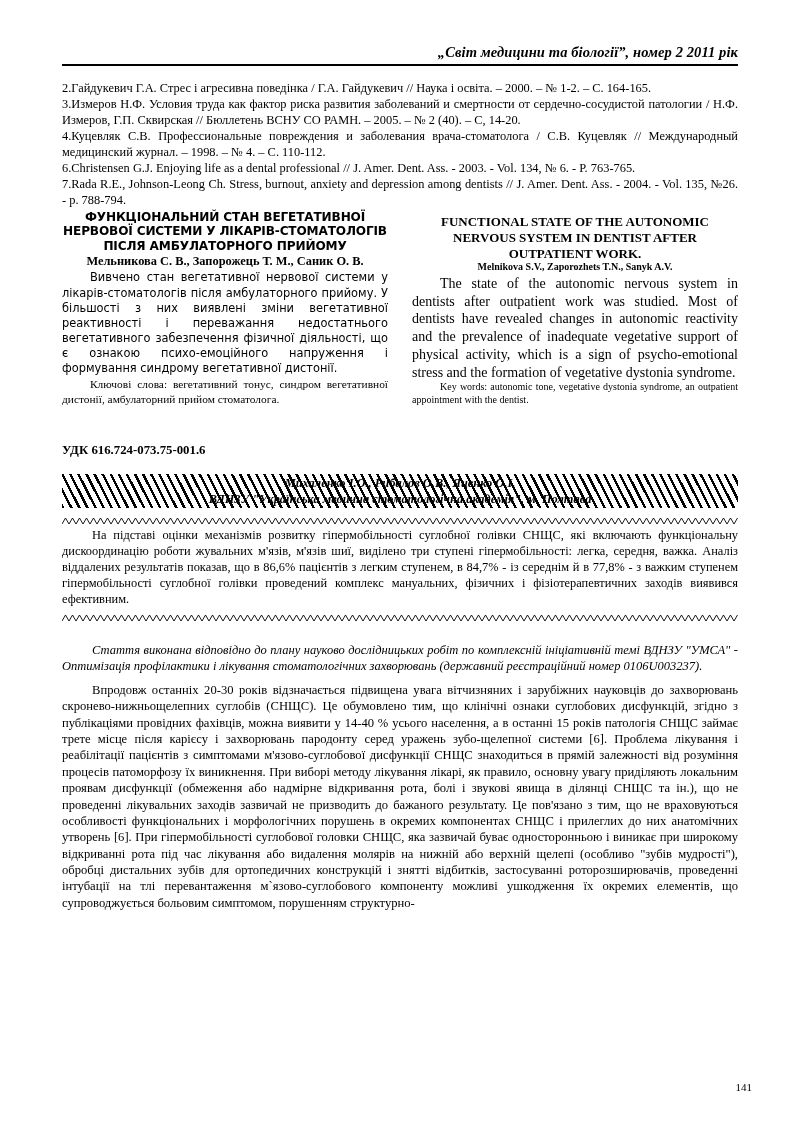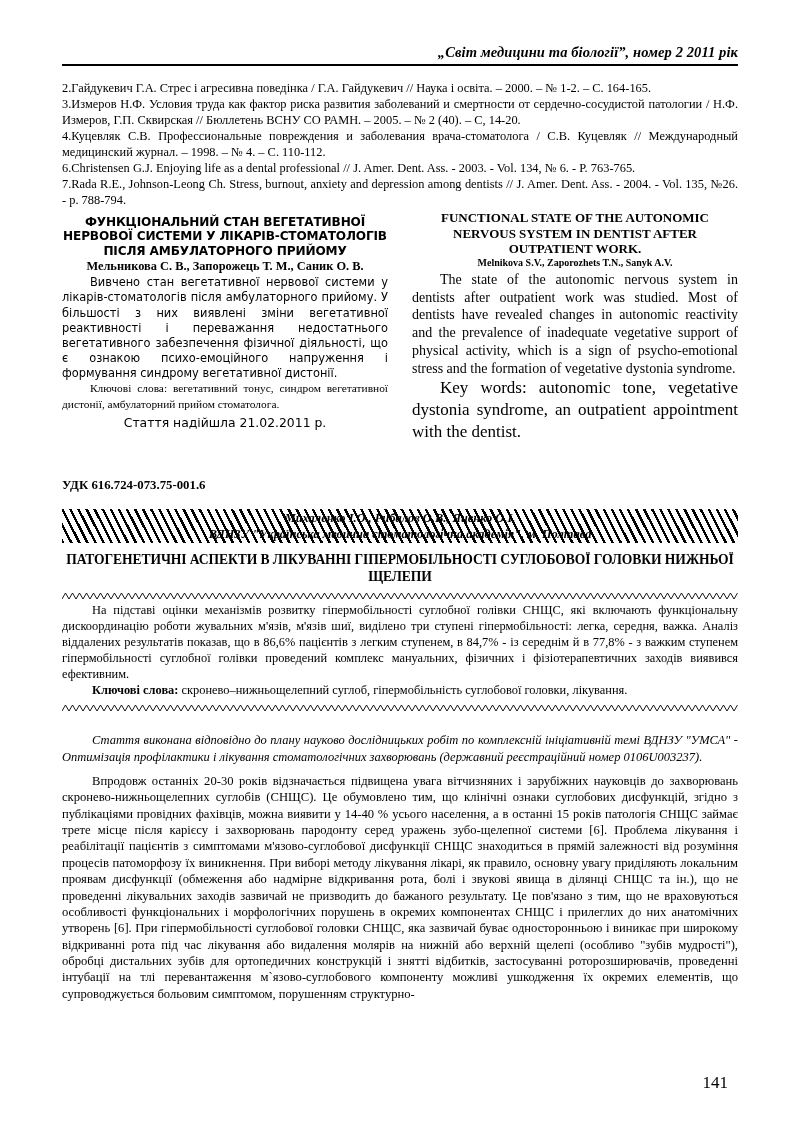--- a/index.html
+++ b/index.html
@@ -144,21 +144,21 @@
     margin: 0;
     text-indent: 28px;
   }
   .abs-col.ua .abs-body {
     font-family: "DejaVu Sans", "Liberation Sans", sans-serif;
     font-size: 11.4px;
     line-height: 1.33;
   }
   .abs-keywords {
     text-align: justify;
-    font-size: 17px;
+    font-size: 10px;
     line-height: 1.27;
     margin: 0;
     text-indent: 28px;
   }
   .abs-col.ua .abs-keywords {
     font-family: Liberation Serif, serif;
     font-size: 11.4px;
     line-height: 1.33;
   }
   .submitted {
@@ -217,23 +217,23 @@
     font-size: 12.6px;
     line-height: 1.30;
     text-align: justify;
     margin-top: 8px;
   }
   .body-text p { margin: 0; text-indent: 30px; }
 
   
   .pageno {
     position: absolute;
-    right: 72px;
+    right: 48px;
     bottom: 38px;
-    font-size: 17px;
+    font-size: 11px;
   }
 </style>
 </head>
 <body>
 
 <div class="page">
   <div class="content">
 
     <div class="runhead">„Світ медицини та біології”, номер 2 2011 рік</div>
     <div class="runhead-rule"></div>
@@ -246,46 +246,43 @@
       <p>7.Rada R.E., Johnson-Leong Ch. Stress, burnout, anxiety and depression among dentists // J. Amer. Dent. Ass. - 2004. - Vol. 135, №26. - p. 788-794.</p>
     </div>
 
 
     <div class="abstract-cols">
       <div class="abs-col ua">
         <p class="abs-title">ФУНКЦІОНАЛЬНИЙ СТАН ВЕГЕТАТИВНОЇ НЕРВОВОЇ СИСТЕМИ У ЛІКАРІВ-СТОМАТОЛОГІВ ПІСЛЯ АМБУЛАТОРНОГО ПРИЙОМУ</p>
         <p class="abs-authors">Мельникова С. В., Запорожець Т. М., Саник О. В.</p>
         <p class="abs-body">Вивчено стан вегетативної нервової системи у лікарів-стоматологів після амбулаторного прийому. У більшості з них виявлені зміни вегетативної реактивності і переважання недостатнього вегетативного забезпечення фізичної діяльності, що є ознакою психо-емоційного напруження і формування синдрому вегетативної дистонії.</p>
         <p class="abs-keywords">Ключові слова: вегетативний тонус, синдром вегетативної дистонії, амбулаторний прийом стоматолога.</p>
-        <p class="submitted">Стаття надійшла 21.02.2011 р.</p>
       </div>
       <div class="abs-col en">
         <p class="abs-title">FUNCTIONAL STATE OF THE AUTONOMIC NERVOUS SYSTEM IN DENTIST AFTER OUTPATIENT WORK.</p>
         <p class="abs-authors">Melnikova S.V., Zaporozhets T.N., Sanyk A.V.</p>
         <p class="abs-body">The state of the autonomic nervous system in dentists after outpatient work was studied. Most of dentists have revealed changes in autonomic reactivity and the prevalence of inadequate vegetative support of physical activity, which is a sign of psycho-emotional stress and the formation of vegetative dystonia syndrome.</p>
         <p class="abs-keywords">Key words: autonomic tone, vegetative dystonia syndrome, an outpatient appointment with the dentist.</p>
       </div>
     </div>
 
     <div class="udk">УДК 616.724-073.75-001.6</div>
 
     <div class="hatch-band band-authors">
       <div class="band-text">Михаленко І.О., Рибалов О.В., Яценко О.І.</div>
       <div class="band-text">ВДНЗУ "Українська медична стоматологічна академія", м. Полтава</div>
     </div>
 
-    <div class="art-title">ПАТОГЕНЕТИЧНІ АСПЕКТИ В ЛІКУВАННІ ГІПЕРМОБІЛЬНОСТІ СУГЛОБОВОЇ ГОЛОВКИ НИЖНЬОЇ ЩЕЛЕПИ</div>
 
     <svg class="zigzag" viewBox="0 0 676 9" preserveAspectRatio="none">
       <path d="M0 8 L3.5 2 L7 8 L10.5 2 L14 8 L17.5 2 L21 8 L24.5 2 L28 8 L31.5 2 L35 8 L38.5 2 L42 8 L45.5 2 L49 8 L52.5 2 L56 8 L59.5 2 L63 8 L66.5 2 L70 8 L73.5 2 L77 8 L80.5 2 L84 8 L87.5 2 L91 8 L94.5 2 L98 8 L101.5 2 L105 8 L108.5 2 L112 8 L115.5 2 L119 8 L122.5 2 L126 8 L129.5 2 L133 8 L136.5 2 L140 8 L143.5 2 L147 8 L150.5 2 L154 8 L157.5 2 L161 8 L164.5 2 L168 8 L171.5 2 L175 8 L178.5 2 L182 8 L185.5 2 L189 8 L192.5 2 L196 8 L199.5 2 L203 8 L206.5 2 L210 8 L213.5 2 L217 8 L220.5 2 L224 8 L227.5 2 L231 8 L234.5 2 L238 8 L241.5 2 L245 8 L248.5 2 L252 8 L255.5 2 L259 8 L262.5 2 L266 8 L269.5 2 L273 8 L276.5 2 L280 8 L283.5 2 L287 8 L290.5 2 L294 8 L297.5 2 L301 8 L304.5 2 L308 8 L311.5 2 L315 8 L318.5 2 L322 8 L325.5 2 L329 8 L332.5 2 L336 8 L339.5 2 L343 8 L346.5 2 L350 8 L353.5 2 L357 8 L360.5 2 L364 8 L367.5 2 L371 8 L374.5 2 L378 8 L381.5 2 L385 8 L388.5 2 L392 8 L395.5 2 L399 8 L402.5 2 L406 8 L409.5 2 L413 8 L416.5 2 L420 8 L423.5 2 L427 8 L430.5 2 L434 8 L437.5 2 L441 8 L444.5 2 L448 8 L451.5 2 L455 8 L458.5 2 L462 8 L465.5 2 L469 8 L472.5 2 L476 8 L479.5 2 L483 8 L486.5 2 L490 8 L493.5 2 L497 8 L500.5 2 L504 8 L507.5 2 L511 8 L514.5 2 L518 8 L521.5 2 L525 8 L528.5 2 L532 8 L535.5 2 L539 8 L542.5 2 L546 8 L549.5 2 L553 8 L556.5 2 L560 8 L563.5 2 L567 8 L570.5 2 L574 8 L577.5 2 L581 8 L584.5 2 L588 8 L591.5 2 L595 8 L598.5 2 L602 8 L605.5 2 L609 8 L612.5 2 L616 8 L619.5 2 L623 8 L626.5 2 L630 8 L633.5 2 L637 8 L640.5 2 L644 8 L647.5 2 L651 8 L654.5 2 L658 8 L661.5 2 L665 8 L668.5 2 L672 8 L675.5 2" fill="none" stroke="#000" stroke-width="0.9"></path>
     </svg>
 
     <div class="abs-block">
       <p>На підставі оцінки механізмів розвитку гіпермобільності суглобної голівки СНЩС, які включають функціональну дискоординацію роботи жувальних м'язів, м'язів шиї, виділено три ступені гіпермобільності: легка, середня, важка. Аналіз віддалених результатів показав, що в 86,6% пацієнтів з легким ступенем, в 84,7% - із середнім й в 77,8% - з важким ступенем гіпермобільності суглобної голівки  проведений комплекс мануальних, фізичних і фізіотерапевтичних заходів виявився ефективним.</p>
-      <p class="kw-line"><span class="kw-label">Ключові слова:</span><span> скронево–нижньощелепний суглоб, гіпермобільність суглобової головки, лікування.</span></p>
     </div>
 
     <svg class="zigzag" viewBox="0 0 676 9" preserveAspectRatio="none">
       <path d="M0 8 L3.5 2 L7 8 L10.5 2 L14 8 L17.5 2 L21 8 L24.5 2 L28 8 L31.5 2 L35 8 L38.5 2 L42 8 L45.5 2 L49 8 L52.5 2 L56 8 L59.5 2 L63 8 L66.5 2 L70 8 L73.5 2 L77 8 L80.5 2 L84 8 L87.5 2 L91 8 L94.5 2 L98 8 L101.5 2 L105 8 L108.5 2 L112 8 L115.5 2 L119 8 L122.5 2 L126 8 L129.5 2 L133 8 L136.5 2 L140 8 L143.5 2 L147 8 L150.5 2 L154 8 L157.5 2 L161 8 L164.5 2 L168 8 L171.5 2 L175 8 L178.5 2 L182 8 L185.5 2 L189 8 L192.5 2 L196 8 L199.5 2 L203 8 L206.5 2 L210 8 L213.5 2 L217 8 L220.5 2 L224 8 L227.5 2 L231 8 L234.5 2 L238 8 L241.5 2 L245 8 L248.5 2 L252 8 L255.5 2 L259 8 L262.5 2 L266 8 L269.5 2 L273 8 L276.5 2 L280 8 L283.5 2 L287 8 L290.5 2 L294 8 L297.5 2 L301 8 L304.5 2 L308 8 L311.5 2 L315 8 L318.5 2 L322 8 L325.5 2 L329 8 L332.5 2 L336 8 L339.5 2 L343 8 L346.5 2 L350 8 L353.5 2 L357 8 L360.5 2 L364 8 L367.5 2 L371 8 L374.5 2 L378 8 L381.5 2 L385 8 L388.5 2 L392 8 L395.5 2 L399 8 L402.5 2 L406 8 L409.5 2 L413 8 L416.5 2 L420 8 L423.5 2 L427 8 L430.5 2 L434 8 L437.5 2 L441 8 L444.5 2 L448 8 L451.5 2 L455 8 L458.5 2 L462 8 L465.5 2 L469 8 L472.5 2 L476 8 L479.5 2 L483 8 L486.5 2 L490 8 L493.5 2 L497 8 L500.5 2 L504 8 L507.5 2 L511 8 L514.5 2 L518 8 L521.5 2 L525 8 L528.5 2 L532 8 L535.5 2 L539 8 L542.5 2 L546 8 L549.5 2 L553 8 L556.5 2 L560 8 L563.5 2 L567 8 L570.5 2 L574 8 L577.5 2 L581 8 L584.5 2 L588 8 L591.5 2 L595 8 L598.5 2 L602 8 L605.5 2 L609 8 L612.5 2 L616 8 L619.5 2 L623 8 L626.5 2 L630 8 L633.5 2 L637 8 L640.5 2 L644 8 L647.5 2 L651 8 L654.5 2 L658 8 L661.5 2 L665 8 L668.5 2 L672 8 L675.5 2" fill="none" stroke="#000" stroke-width="0.9"></path>
     </svg>
 
     <div class="note">
       <p>Стаття виконана відповідно до плану науково дослідницьких робіт по комплексній ініціативній темі ВДНЗУ "УМСА" - Оптимізація профілактики і лікування стоматологічних захворювань (державний реєстраційний номер 0106U003237).</p>
     </div>
 

